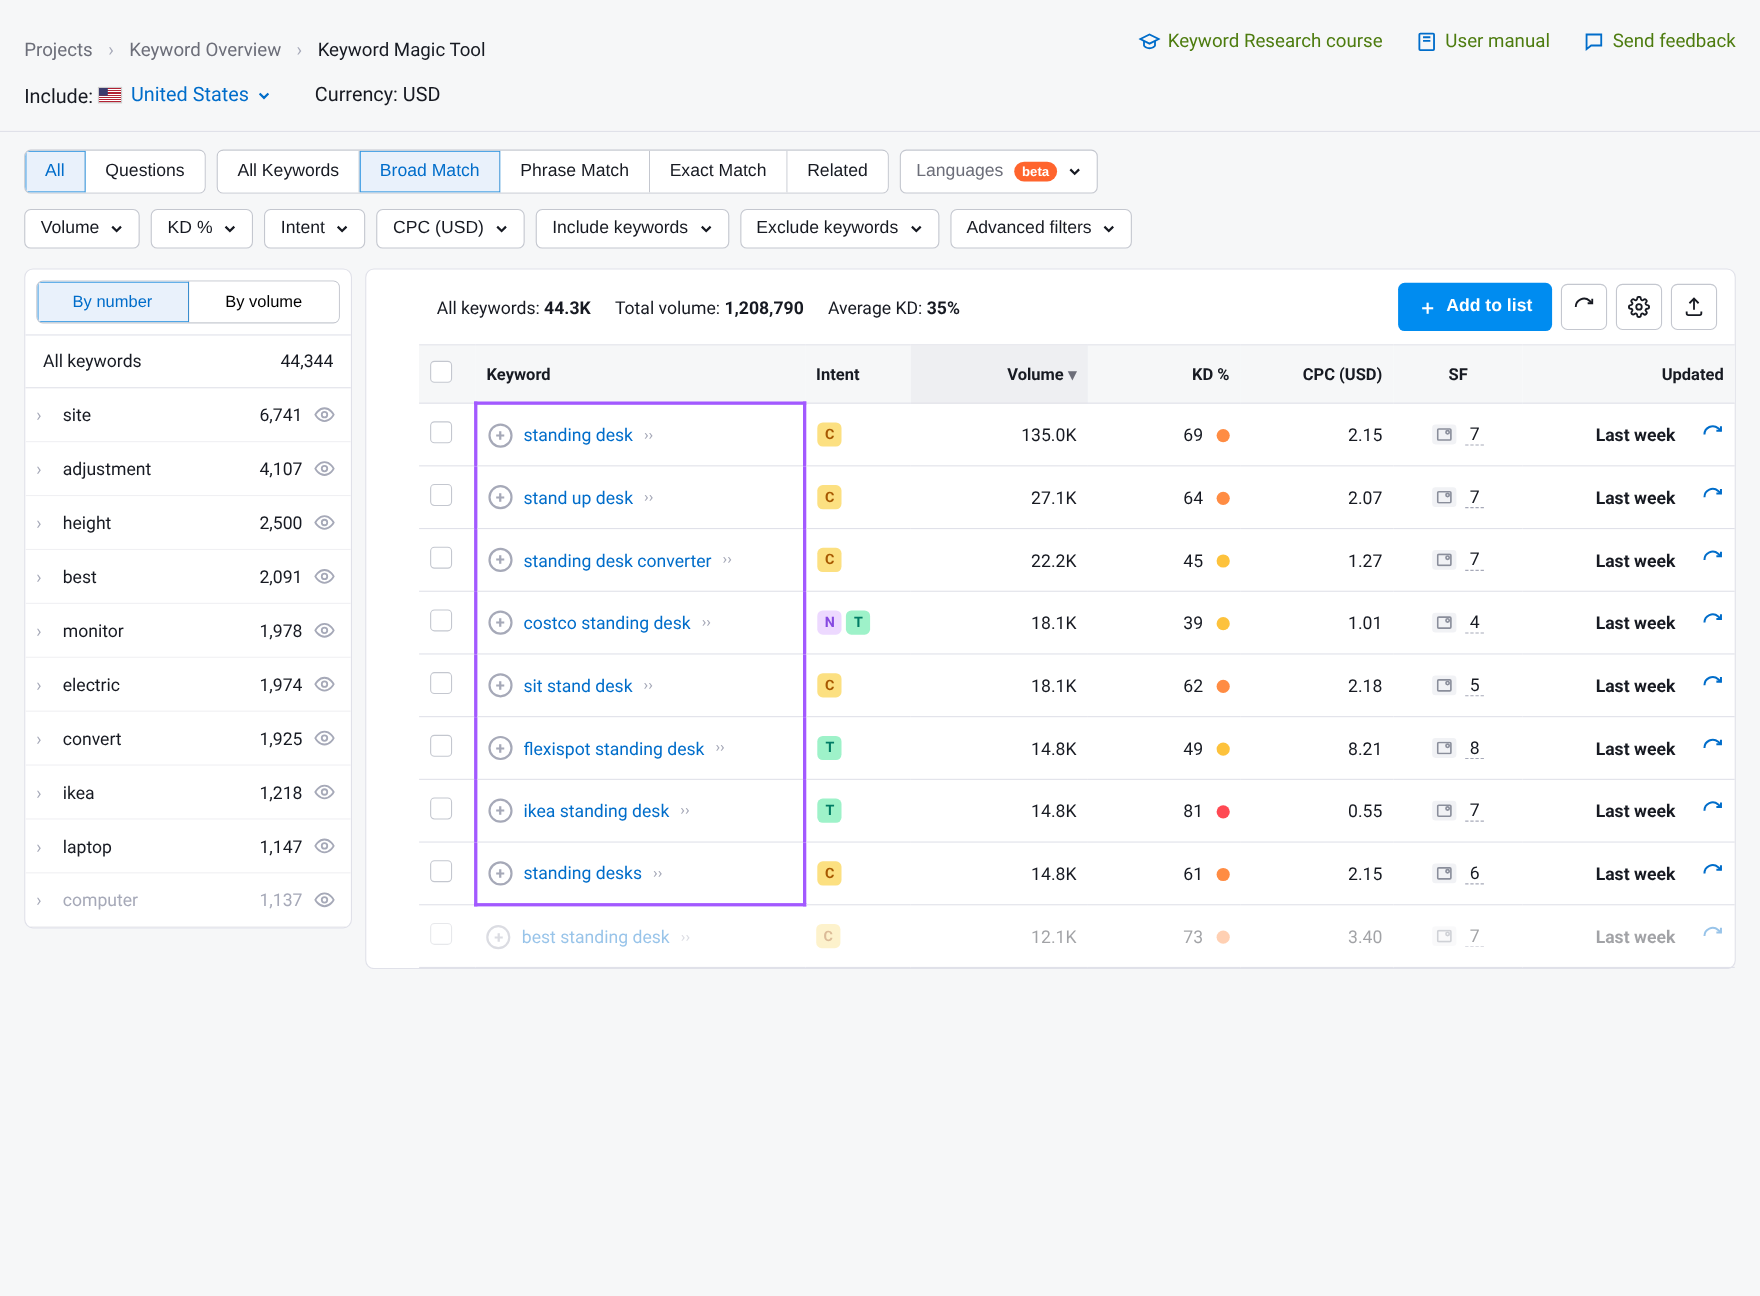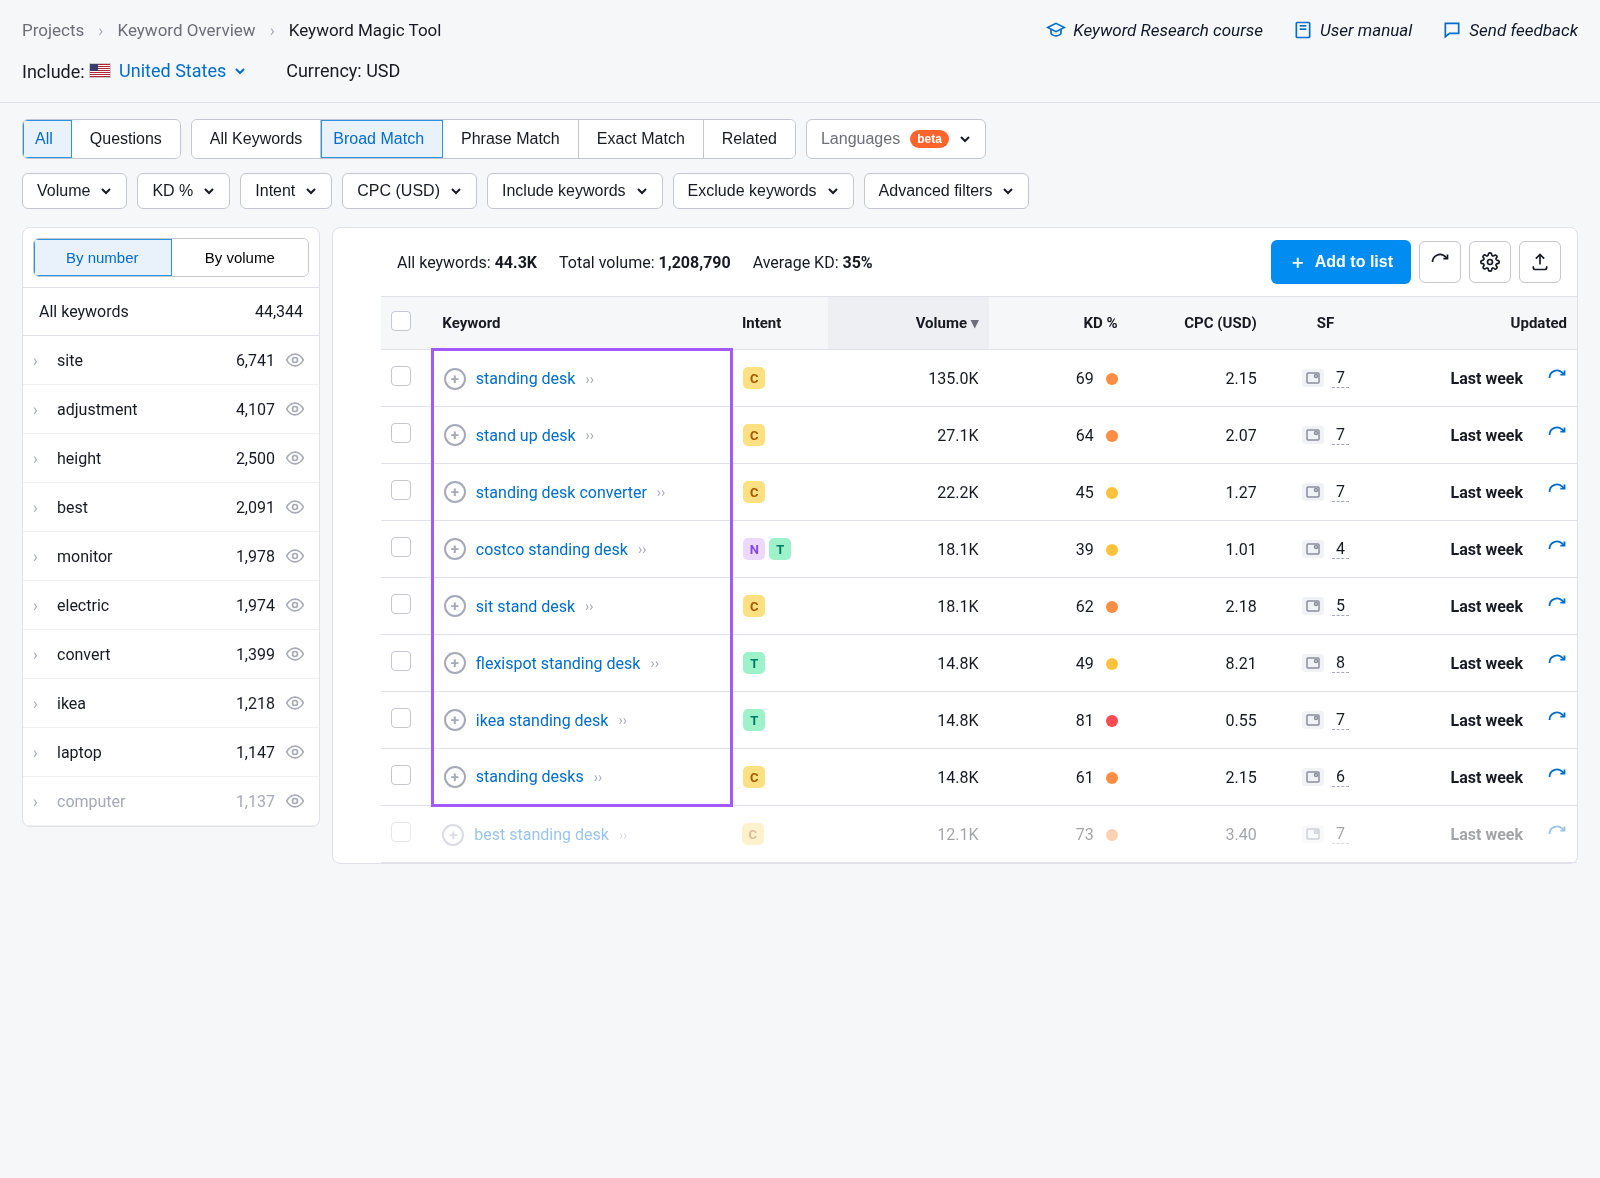--- a/index.html
+++ b/index.html
@@ -1,26 +1,26 @@
 <!DOCTYPE html>
 <html><head>
 <meta charset="utf-8">
 <style>
 * { box-sizing: border-box; margin: 0; padding: 0; }
 body { font-family: -apple-system, BlinkMacSystemFont, "Segoe UI", Roboto, Arial, sans-serif; background: #f6f7f8; color: #171a22; font-size: 14px; width: 1600px; }
 .container { padding: 20px 22px 0 22px; }
 
 
 .topbar { display: flex; justify-content: space-between; align-items: center; margin-bottom: 20px; }
-.breadcrumb { display: flex; align-items: center; gap: 14px; font-size: 17px; color: #6c6e79; }
+.breadcrumb { display: flex; align-items: center; gap: 14px; font-size: 17px; color: #6c6e79; margin-top: 16px; }
 .breadcrumb a { color: #6c6e79; text-decoration: none; }
 .breadcrumb .sep { color: #a6a9b8; }
 .breadcrumb .current { color: #171a22; }
 .toplinks { display: flex; gap: 30px; font-size: 17px; }
-.toplinks a { color: #0f172a; text-decoration: none; display: flex; align-items: center; gap: 7px; font-style: italic; }
+.toplinks a { color: #4d7c0f; text-decoration: none; display: flex; align-items: center; gap: 7px; }
 .toplinks svg { width: 20px; height: 20px; }
 
 
 .titlerow { display: flex; justify-content: space-between; align-items: center; margin-bottom: 14px; }
 .titlerow h1 { font-size: 30px; font-weight: 700; }
 .titlerow h1 .query { color: #6c6e79; font-weight: 600; }
 .history-btn { background: #fff; border: 1px solid #c4c7cf; border-radius: 6px; padding: 10px 18px; font-size: 17px; color: #171a22; cursor: pointer; }
 
 
 .metarow { display: flex; gap: 40px; font-size: 18px; color: #171a22; margin-bottom: 20px; }
@@ -29,21 +29,21 @@
 position:relative; display:inline-block; border:1px solid #ccc;}
 .flag::before{content:"";position:absolute;top:0;left:0;width:40%;height:54%;background:#3c3b6e;}
 
 .divider { height:1px; background:#e0e1e9; margin: 0 -22px 16px -22px; }
 
 
 .filters { display: flex; gap: 10px; align-items: center; margin-bottom: 14px; flex-wrap: wrap; }
 .tabgroup { display: inline-flex; border: 1px solid #c4c7cf; border-radius: 6px; overflow: hidden; background: #fff; }
 .tabgroup button { border: none; background: #fff; padding: 10px 18px; font-size: 16px; color: #171a22; cursor: pointer; border-right: 1px solid #c4c7cf; }
 .tabgroup button:last-child { border-right: none; }
-.tabgroup button.active { background: #e9f1fb; color: #006dca; outline: 1px solid #2b94e1; outline-offset: -1px; padding-left: 12px; }
+.tabgroup button.active { background: #e9f1fb; color: #006dca; outline: 1px solid #2b94e1; outline-offset: -1px; }
 .lang-btn { display:inline-flex; align-items:center; gap:10px; border:1px solid #c4c7cf; border-radius:6px; background:#fff; padding:10px 14px; font-size:16px; color:#6c6e79; cursor:pointer;}
 .beta { background:#ff642d; color:#fff; font-size:12px; font-weight:700; padding:2px 7px; border-radius:10px; }
 
 
 .dropfilters { display: flex; gap: 10px; margin-bottom: 18px; flex-wrap: wrap; }
 .dropfilters button { display:inline-flex; align-items:center; gap:10px; border:1px solid #c4c7cf; border-radius:6px; background:#fff; padding:8px 14px; font-size:16px; color:#171a22; cursor:pointer; }
 
 
 .main { display:flex; gap:12px; align-items:flex-start; }
 
@@ -303,21 +303,21 @@
     <span class="eye">
       <svg width="20" height="20" viewBox="0 0 24 24" fill="none" stroke="#a6a9b8" stroke-width="2">
                 <path d="M2 12s3.5-7 10-7 10 7 10 7-3.5 7-10 7S2 12 2 12z"></path>
                 <circle cx="12" cy="12" r="3"></circle>
               </svg>
     </span>
           </div>
           <div class="siderow">
     <span class="chev">›</span>
     <span class="label">convert</span>
-    <span class="count">1,399</span>
+    <span class="count">1,925</span>
     <span class="eye">
       <svg width="20" height="20" viewBox="0 0 24 24" fill="none" stroke="#a6a9b8" stroke-width="2">
                 <path d="M2 12s3.5-7 10-7 10 7 10 7-3.5 7-10 7S2 12 2 12z"></path>
                 <circle cx="12" cy="12" r="3"></circle>
               </svg>
     </span>
           </div>
           <div class="siderow">
     <span class="chev">›</span>
     <span class="label">ikea</span>

